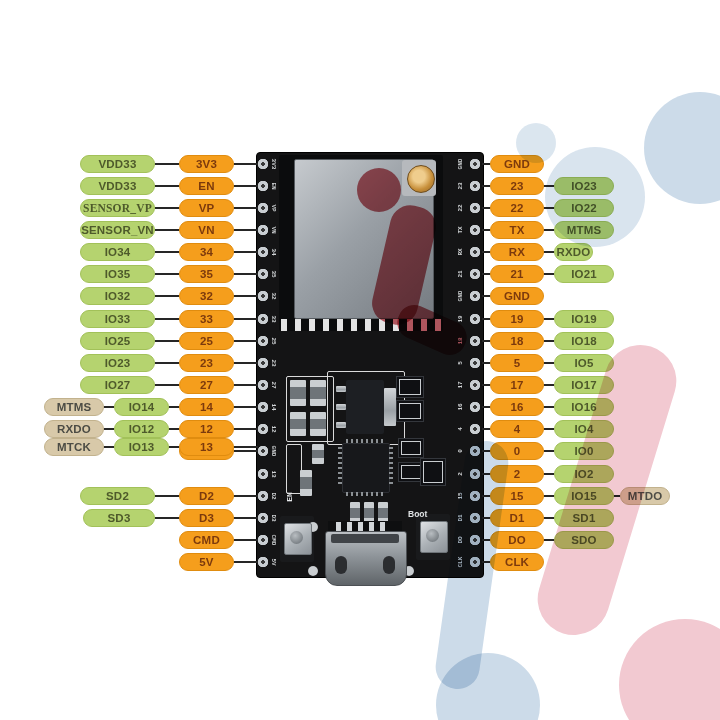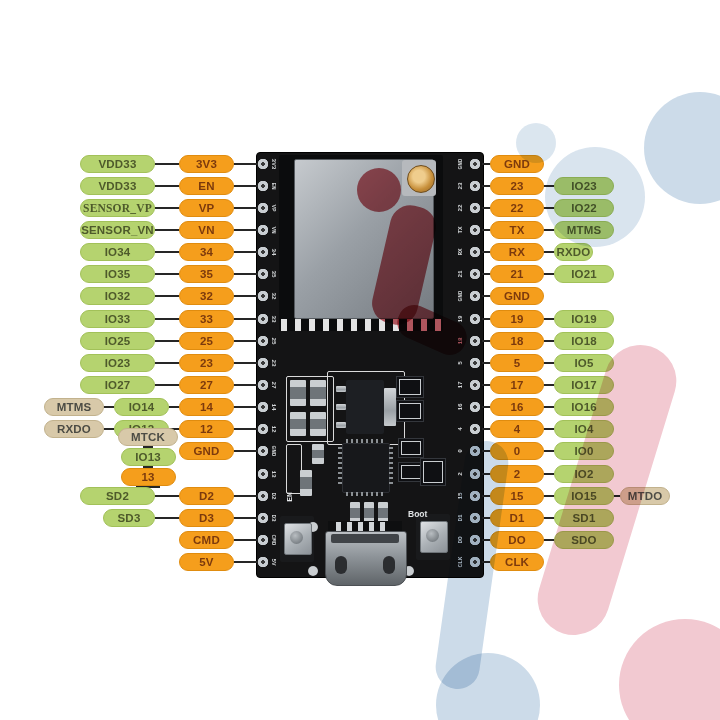--- a/index.html
+++ b/index.html
@@ -228,36 +228,36 @@
         <div class="link" style="width: 10px;"></div>
         <div class="pill green" style="width: 55px;">IO12</div>
         <div class="link" style="width: 10px;"></div>
         <div class="pill orange" style="width: 55px;">12</div>
         <div class="link" style="width: 24px;"></div>
       </div>
       <div class="prow left" style="top: 442px;">
         <div class="pill orange" style="width: 55px;">GND</div>
         <div class="link" style="width: 24px;"></div>
       </div>
-      <div class="prow left" style="top: 470px; flex-direction: column;">
+      <div class="prow left" style="top: 438px;">
         <div class="pill alt" style="width: 60px;">MTCK</div>
         <div class="link" style="width: 10px;"></div>
         <div class="pill green" style="width: 55px;">IO13</div>
         <div class="link" style="width: 10px;"></div>
         <div class="pill orange" style="width: 55px;">13</div>
         <div class="link" style="width: 24px;"></div>
       </div>
       <div class="prow left" style="top: 487px;">
         <div class="pill green" style="width: 75px;">SD2</div>
         <div class="link" style="width: 24px;"></div>
         <div class="pill orange" style="width: 55px;">D2</div>
         <div class="link" style="width: 24px;"></div>
       </div>
       <div class="prow left" style="top: 509px;">
-        <div class="pill green" style="width: 52px;">SD3</div>
+        <div class="pill green" style="width: 72px;">SD3</div>
         <div class="link" style="width: 24px;"></div>
         <div class="pill orange" style="width: 55px;">D3</div>
         <div class="link" style="width: 24px;"></div>
       </div>
       <div class="prow left" style="top: 531px;">
         <div class="pill orange" style="width: 55px;">CMD</div>
         <div class="link" style="width: 24px;"></div>
       </div>
       <div class="prow left" style="top: 553px;">
         <div class="pill orange" style="width: 55px;">5V</div>

